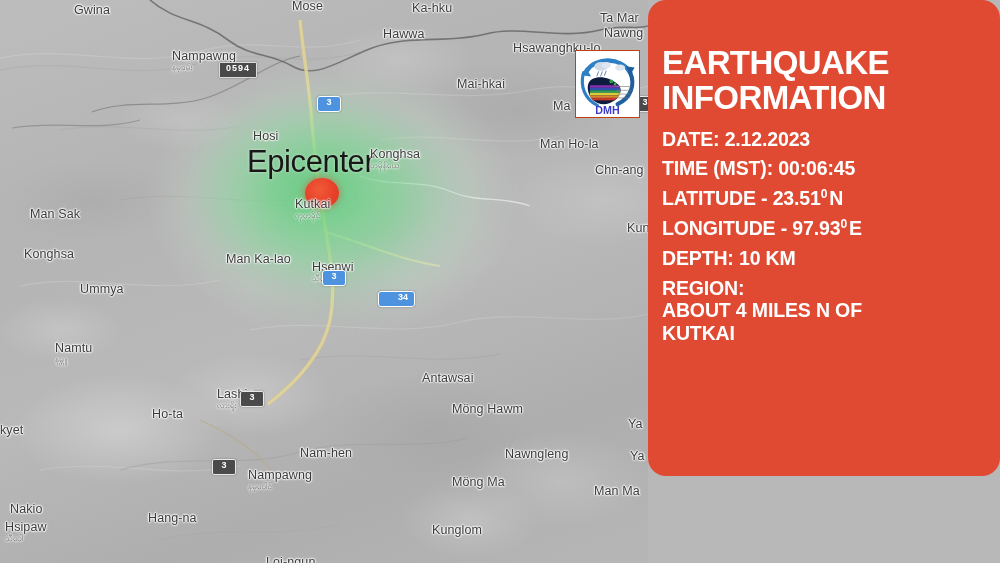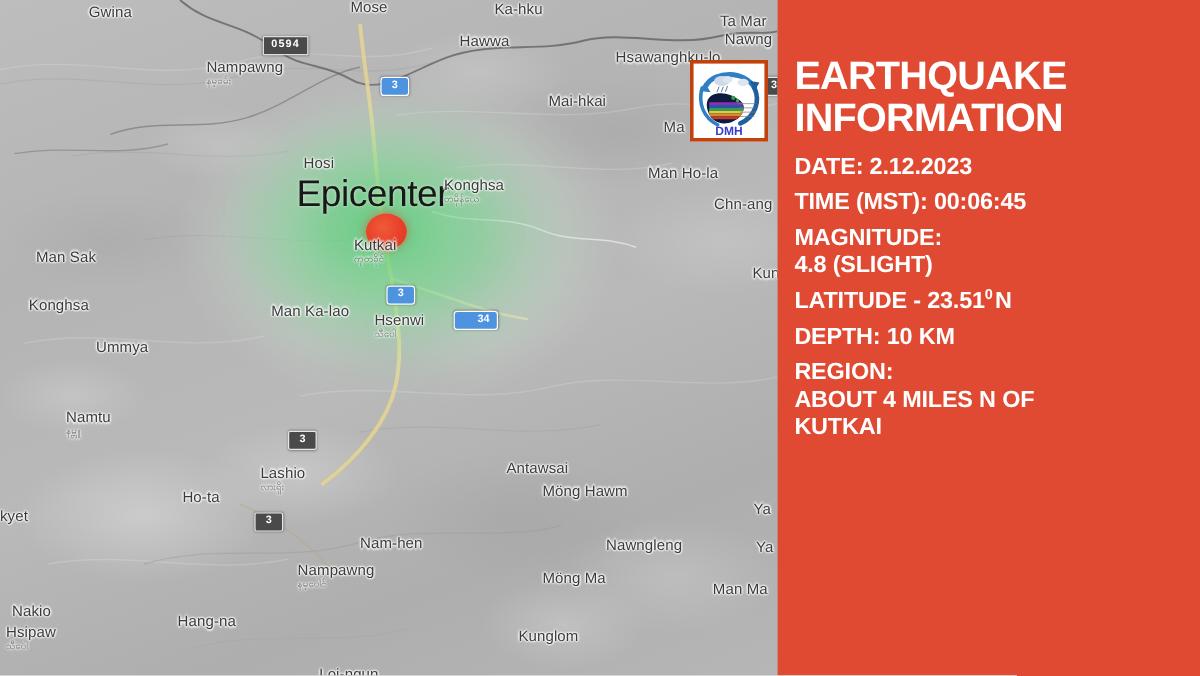--- a/index.html
+++ b/index.html
@@ -134,55 +134,57 @@
     padding: 0 3px;
     border-radius: 3px;
     background: #4d93e0;
     border: 1.5px solid #ffffff;
     color: #ffffff;
     font-size: 9px;
     font-weight: 700;
     line-height: 11px;
     text-align: center;
     box-shadow: 0 0 2px rgba(0,0,0,0.35);
+    margin-top: 32px;
   }
   .shield.grey {
     background: #4a4a4a;
     border-color: #e8e8e8;
     border-radius: 2px;
   }
   .shield.rect {
     background: #4a4a4a;
     border-color: #dcdcdc;
     border-radius: 1px;
     letter-spacing: 1px;
     min-width: 30px;
   }
 
   
   .logo-box {
     position: absolute;
     left: 575px; top: 50px;
     width: 65px; height: 68px;
     background: #ffffff;
-    border: 3px solid #c2410c;
+    border: 1px solid #c2410c;
     box-sizing: border-box;
     overflow: hidden;
   }
 
   
   #panel {
     position: absolute;
     left: 648px; top: 0;
     width: 352px;
-    height: 563px;
+    height: 476px;
     background: #e04a32;
     color: #ffffff;
     box-sizing: border-box;
     padding: 45px 14px 0 14px;
+    border-radius: 18px;
   }
   .panel-title {
     font-size: 33px;
     font-weight: 700;
     line-height: 1.07;
     letter-spacing: -0.6px;
     margin: 0 0 12px 0;
     white-space: pre-line;
   }
   .field {
@@ -269,21 +271,21 @@
         <div class="place" style="left: 30px; top: 208px;"><span>Man Sak</span></div>
         <div class="place" style="left: 595px; top: 164px;"><span>Chn-ang</span></div>
         <div class="place" style="left: 24px; top: 248px;"><span>Konghsa</span></div>
         <div class="place" style="left: 226px; top: 253px;"><span>Man Ka-lao</span></div>
         <div class="place" style="left: 312px; top: 261px;"><span>Hsenwi</span><span class="sub">သီပေါ</span></div>
         <div class="place" style="left: 627px; top: 222px;"><span>Kun</span></div>
         <div class="place" style="left: 80px; top: 283px;"><span>Ummya</span></div>
         <div class="place" style="left: 55px; top: 342px;"><span>Namtu</span><span class="sub">နမ္တူ</span></div>
         <div class="place" style="left: 217px; top: 388px;"><span>Lashio</span><span class="sub">လားရှိုး</span></div>
         <div class="place" style="left: 152px; top: 408px;"><span>Ho-ta</span></div>
-        <div class="place" style="left: 422px; top: 384px;"><span>Antawsai</span></div>
+        <div class="place" style="left: 422px; top: 372px;"><span>Antawsai</span></div>
         <div class="place" style="left: 452px; top: 403px;"><span>Möng Hawm</span></div>
         <div class="place" style="left: 0px; top: 424px;"><span>kyet</span></div>
         <div class="place" style="left: 300px; top: 447px;"><span>Nam-hen</span></div>
         <div class="place" style="left: 505px; top: 448px;"><span>Nawngleng</span></div>
         <div class="place" style="left: 628px; top: 418px;"><span>Ya</span></div>
         <div class="place" style="left: 630px; top: 450px;"><span>Ya</span></div>
         <div class="place" style="left: 248px; top: 469px;"><span>Nampawng</span><span class="sub">နမ့ပေါင်</span></div>
         <div class="place" style="left: 452px; top: 476px;"><span>Möng Ma</span></div>
         <div class="place" style="left: 594px; top: 485px;"><span>Man Ma</span></div>
         <div class="place" style="left: 10px; top: 503px;"><span>Nakio</span></div>
@@ -353,23 +355,22 @@
     </div>
 
   </div>
 
   <div id="panel">
     <div class="panel-title">EARTHQUAKE
 INFORMATION</div>
     <div id="fields">
         <div class="field">DATE: 2.12.2023</div>
         <div class="field">TIME (MST): 00:06:45</div>
-        <div class="field">MAGNITUDE:
-4.8 (SLIGHT)</div>
         <div class="field"><span>LATITUDE - 23.51</span><sup>0</sup><span class="unit">N</span></div>
+        <div class="field"><span>LONGITUDE - 97.93</span><sup>0</sup><span class="unit">E</span></div>
         <div class="field">DEPTH: 10 KM</div>
         <div class="field">REGION:
 ABOUT 4 MILES N OF
 KUTKAI</div>
       </div>
   </div>
 
 </div>
 
 </body></html>

